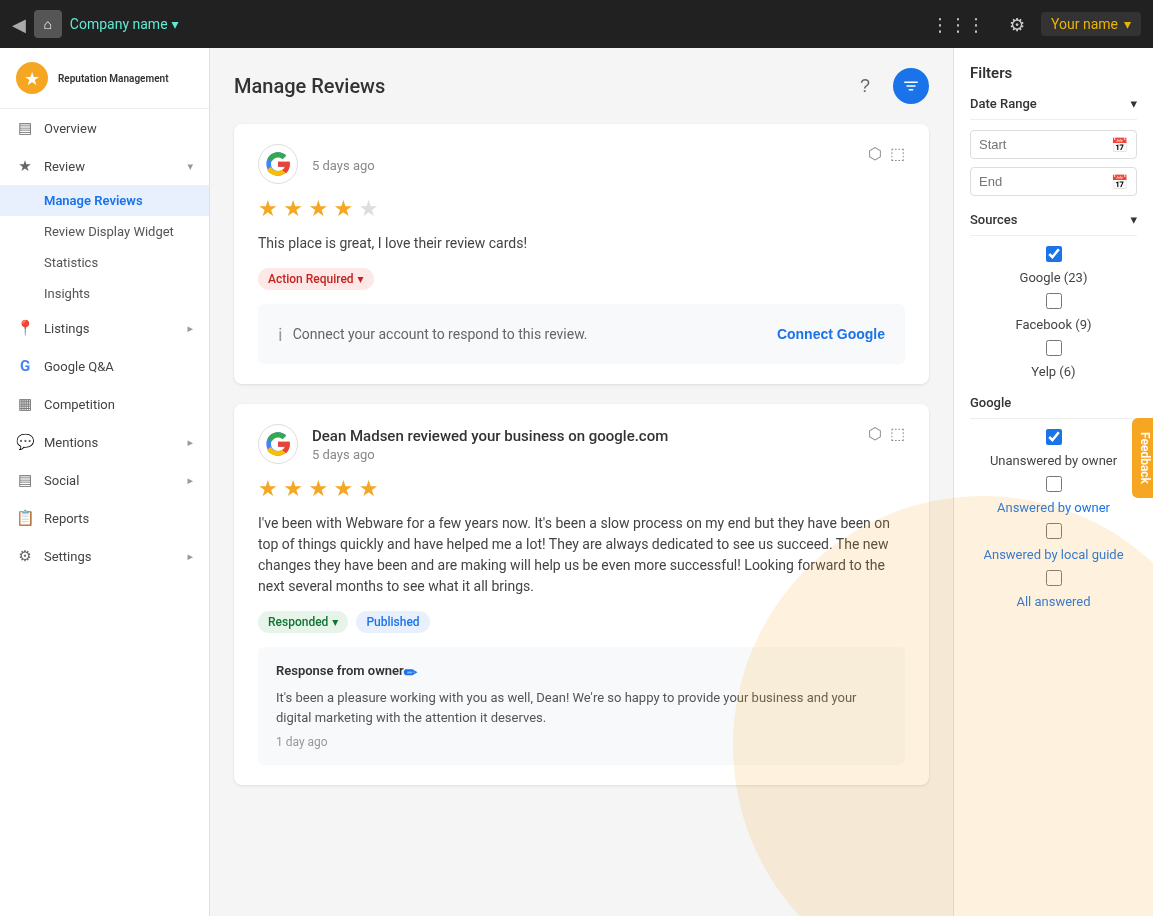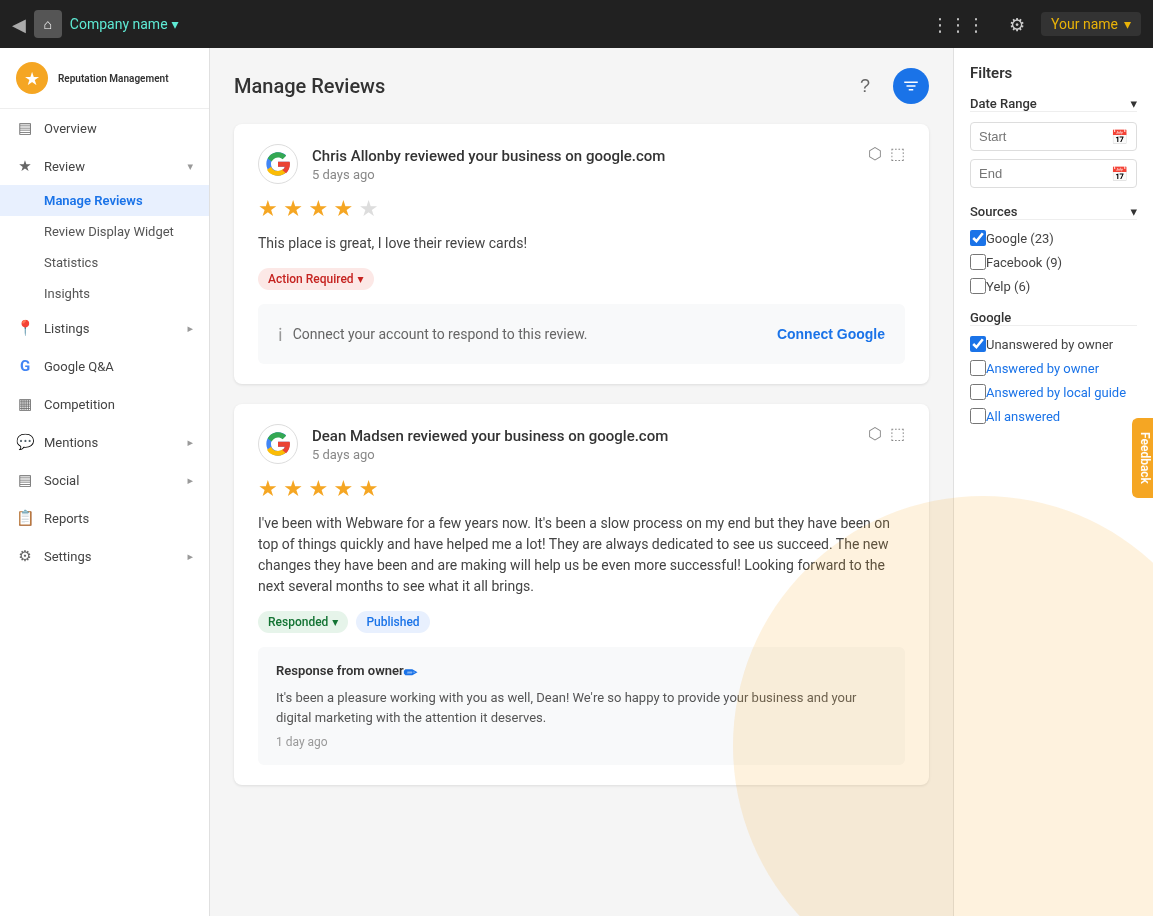--- a/index.html
+++ b/index.html
@@ -112,30 +112,30 @@
 
     
     .filters-panel {
       width: 200px; background: white; border-left: 1px solid #e0e0e0;
       padding: 16px; overflow-y: auto; flex-shrink: 0;
     }
     .filters-title { font-size: 15px; font-weight: 600; color: #333; margin-bottom: 14px; }
     .filter-section { margin-bottom: 16px; }
     .filter-section-header {
       display: flex; justify-content: space-between; align-items: center;
-      font-size: 13px; font-weight: 500; color: #333; 
+      font-size: 13px; font-weight: 500; color: #333; padding-bottom: 8px;
       border-bottom: 1px solid #eee; margin-bottom: 10px; cursor: pointer;
     }
     .filter-input-row { margin-bottom: 8px; position: relative; }
     .filter-input {
       width: 100%; border: 1px solid #ddd; border-radius: 4px;
       padding: 6px 28px 6px 8px; font-size: 13px; color: #555; outline: none;
     }
     .filter-input-icon { position: absolute; right: 8px; top: 50%; transform: translateY(-50%); color: #999; font-size: 14px; }
-    .filter-checkbox-item { display: flex; align-items: center; gap: 0; margin-bottom: 8px; font-size: 13px; color: #444; }
+    .filter-checkbox-item { display: flex; align-items: center; gap: 8px; margin-bottom: 8px; font-size: 13px; color: #444; flex-direction: column; }
     .filter-checkbox-item input[type="checkbox"] { width: 16px; height: 16px; cursor: pointer; accent-color: #1a73e8; }
     .filter-checkbox-item.checked-blue { color: #1a73e8; }
 
     
     .deco-circle {
       position: fixed; bottom: -80px; right: -80px;
       width: 500px; height: 500px; border-radius: 50%;
       background: rgba(245, 166, 35, 0.15); pointer-events: none; z-index: 0;
     }
 
@@ -259,21 +259,20 @@
         <div class="review-author-area">
           <div class="google-logo">
             <svg class="g-logo" viewBox="0 0 48 48">
               <path fill="#4285F4" d="M44.5 20H24v8.5h11.8C34.4 33.2 29.7 36 24 36c-6.6 0-12-5.4-12-12s5.4-12 12-12c3.1 0 5.8 1.1 7.9 2.9l6.1-6.1C34.4 6.1 29.5 4 24 4 12.9 4 4 12.9 4 24s8.9 20 20 20c10.9 0 20-8.2 20-20 0-1.3-.1-2.7-.5-4z"></path>
               <path fill="#34A853" d="M6.3 14.7l7 5.1C15.1 16.1 19.2 13 24 13c3.1 0 5.8 1.1 7.9 2.9l6.1-6.1C34.4 6.1 29.5 4 24 4c-7.7 0-14.4 4.2-17.7 10.7z"></path>
               <path fill="#FBBC05" d="M24 44c5.5 0 10.4-2 14.1-5.4l-6.5-5.5C29.7 35 27 36 24 36c-5.7 0-10.4-2.8-11.8-7.5l-7 5.4C8.2 40.1 15.5 44 24 44z"></path>
               <path fill="#EA4335" d="M44.5 20H24v8.5h11.8c-.8 2.4-2.4 4.4-4.5 5.7l6.5 5.5C41.8 36.4 44.5 30.6 44.5 24c0-1.3-.1-2.7-.5-4z"></path>
             </svg>
           </div>
           <div class="review-author-info">
-            <div class="author-text">Chris Allonby reviewed your business on google.com</div>
             <div class="author-time">5 days ago</div>
           </div>
         </div>
         <div class="review-actions">
           <span style="cursor:pointer;">⬡</span>
           <span style="cursor:pointer;">⬚</span>
         </div>
       </div>
 
       <div class="star-rating">

